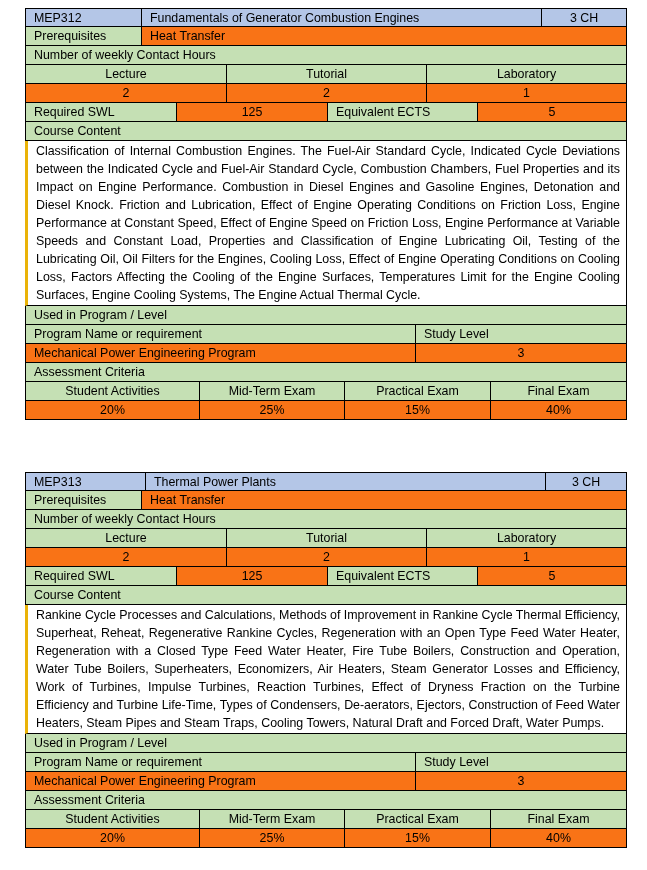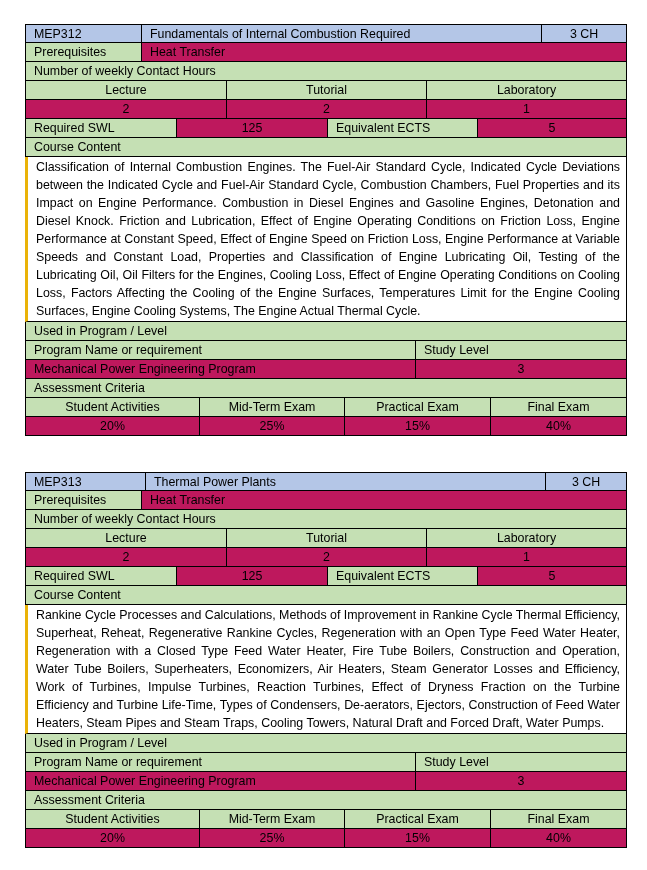--- a/index.html
+++ b/index.html
@@ -4,31 +4,31 @@
 <style>
   html, body { margin: 0; padding: 0; background: #ffffff; }
   body { width: 647px; height: 870px; position: relative; font-family: "Liberation Sans", sans-serif; color: #000; }
   .course { position: absolute; left: 25px; width: 602px; }
   .row { display: flex; border-left: 1px solid #000; border-right: 1px solid #000; border-bottom: 1px solid #000; box-sizing: border-box; height: 19px; }
   .row.first { border-top: 1px solid #000; }
   .cell { box-sizing: border-box; border-right: 1px solid #000; font-size: 12.4px; line-height: 18px; padding: 0 8px; white-space: nowrap; overflow: hidden; }
   .cell:last-child { border-right: none; }
   .blue { background: #b4c6e7; }
   .green { background: #c5e0b4; }
-  .white { background: #be185d; }
+  .white { background: #f97316; }
   .center { text-align: center; }
   .content { border-left: 3px solid #eab308; border-right: 1px solid #000; border-bottom: 1px solid #000; box-sizing: border-box; padding: 1px 6px 1px 8px; font-size: 12.4px; line-height: 18px; text-align: justify; background: #fff; }
 </style>
 </head>
 <body>
 
-<div class="course" style="top:24px;">
+<div class="course" style="top:8px;">
   <div class="row first">
     <div class="cell blue" style="width:116px;">MEP312</div>
-    <div class="cell blue" style="width:400px;">Fundamentals of Internal Combustion Required</div>
+    <div class="cell blue" style="width:400px;">Fundamentals of Generator Combustion Engines</div>
     <div class="cell blue center" style="flex:1;">3 CH</div>
   </div>
   <div class="row">
     <div class="cell green" style="width:116px;">Prerequisites</div>
     <div class="cell white" style="flex:1;">Heat Transfer</div>
   </div>
   <div class="row">
     <div class="cell green" style="flex:1;">Number of weekly Contact Hours</div>
   </div>
   <div class="row">

